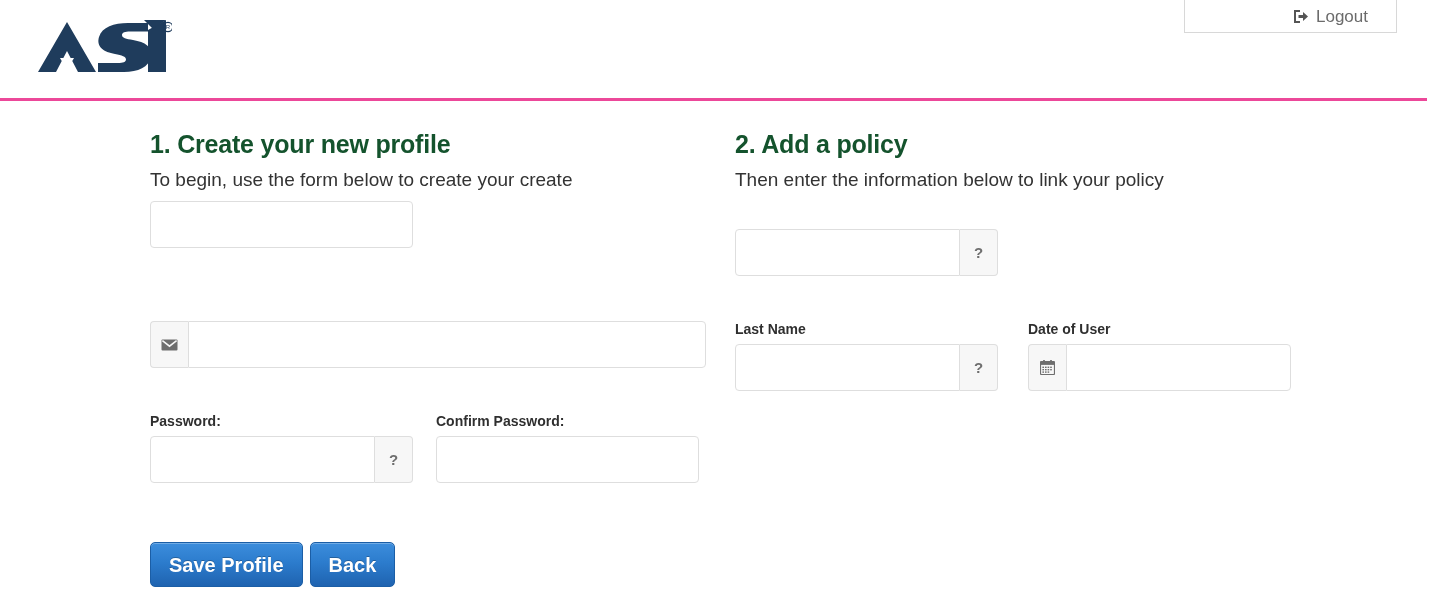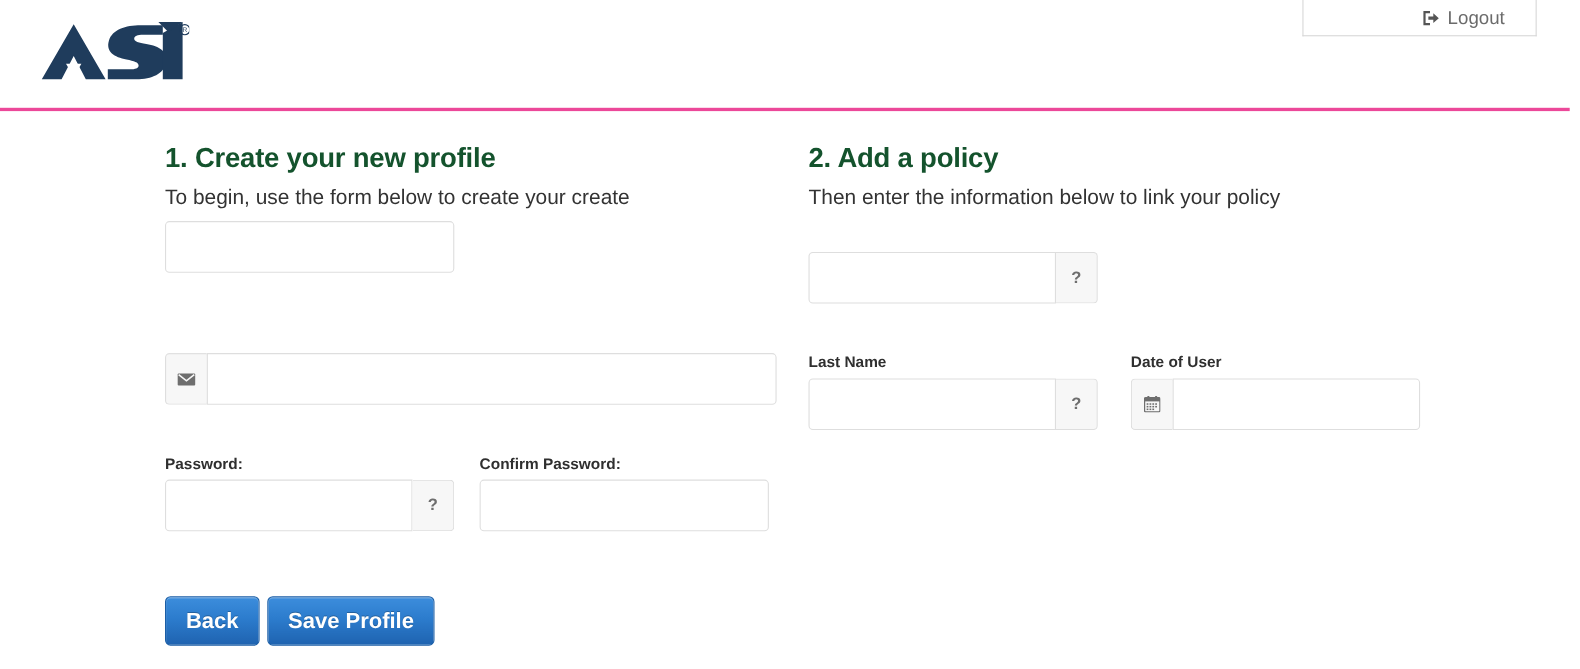--- a/index.html
+++ b/index.html
@@ -334,17 +334,17 @@
             </g>
           </svg>
         </span>
         <input class="txt" type="text" value="" placeholder="" style="">
       </div>
     </div>
 
   </div>
 
   <div id="btn-row">
+    <button type="button" class="btn">Save Profile</button>
     <button type="button" class="btn">Back</button>
-    <button type="button" class="btn">Save Profile</button>
   </div>
 
 </div>
 
 </body></html>

